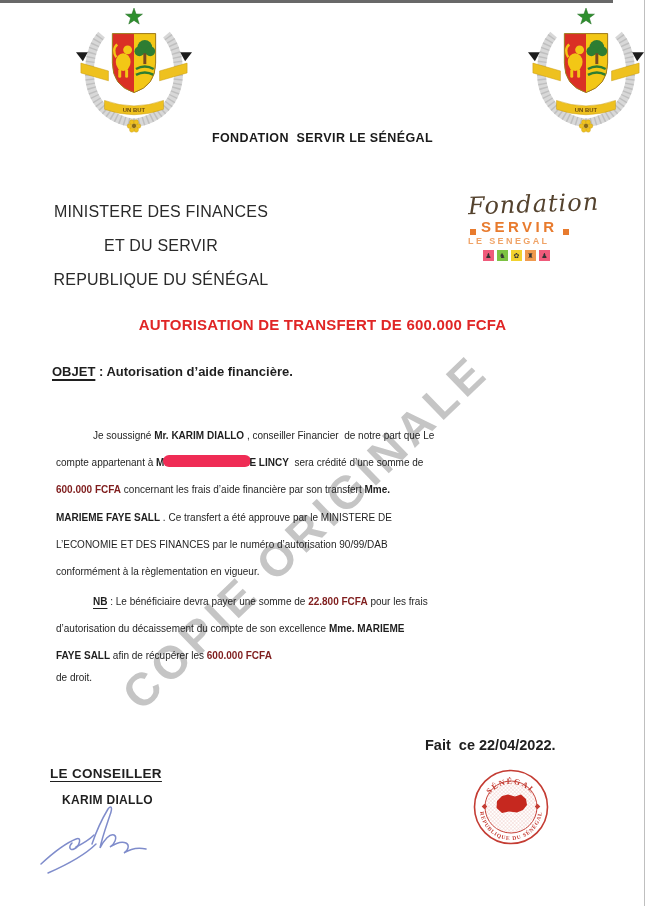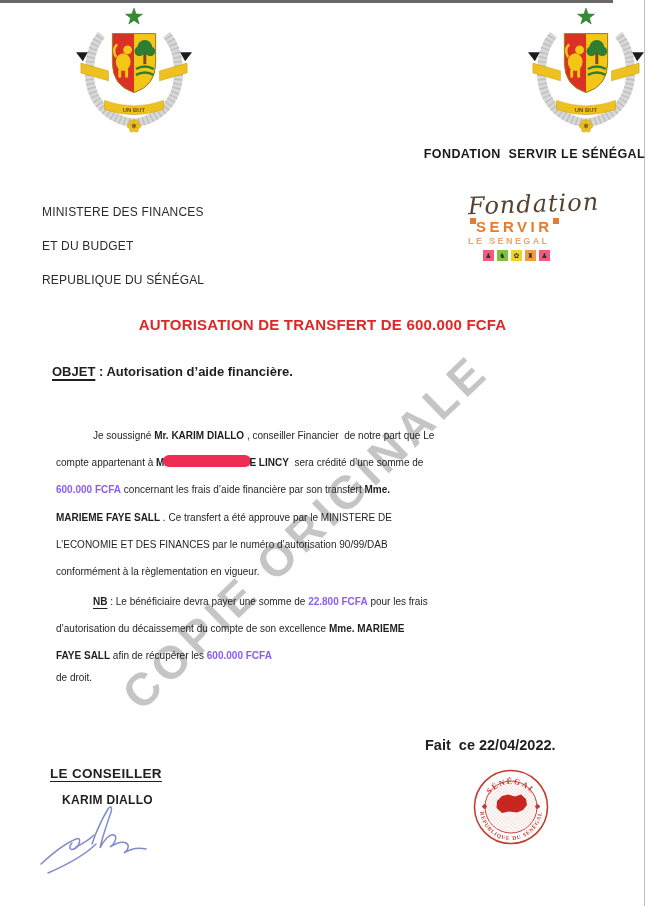--- a/index.html
+++ b/index.html
@@ -4,31 +4,31 @@
 <style>
   html,body{margin:0;padding:0;background:#ffffff;}
   .page{position:relative;width:654px;height:906px;background:#ffffff;overflow:hidden;
         font-family:"Liberation Sans",sans-serif;color:#1f1f1f;}
   .topline{position:absolute;top:0;left:0;width:613px;height:3px;background:#4e4e4e;opacity:.85;}
   .edgeline{position:absolute;top:0;left:644px;width:1px;height:906px;background:#bfbfbf;}
 
   .coa{position:absolute;top:4px;width:118px;height:130px;}
   .coa-left{left:75px;} .coa-right{left:527px;}
 
-  .hdr-title{position:absolute;top:147px;left:0;width:645px;text-align:right;
+  .hdr-title{position:absolute;top:131px;left:0;width:645px;text-align:center;
              font-size:12.5px;font-weight:700;letter-spacing:.4px;color:#1a1a1a;white-space:pre;}
 
-  .ministry{position:absolute;left:42px;top:201px;width:238px;text-align:left;
-            font-size:12px;color:#2a2a2a;letter-spacing:.2px;}
+  .ministry{position:absolute;left:42px;top:201px;width:238px;text-align:center;
+            font-size:16px;color:#2a2a2a;letter-spacing:.2px;}
   .ministry div{height:34px;line-height:22px;}
 
   .logo{position:absolute;left:468px;top:191px;width:135px;}
   .logo-script{font-family:"DejaVu Serif",serif;font-style:italic;font-size:24px;color:#54422e;
                transform:rotate(-2deg);letter-spacing:1px;line-height:26px;}
-  .logo-servir-row{display:flex;align-items:flex-start;margin-top:1px;margin-left:2px;}
+  .logo-servir-row{display:flex;align-items:flex-end;gap:5px;margin-top:1px;margin-left:2px;}
   .logo-sq-o{width:6px;height:6px;background:#e87b2e;}
   .logo-servir{color:#e87b2e;font-weight:700;font-size:15px;letter-spacing:3.5px;}
   .logo-lesenegal{color:#f0a468;font-weight:700;font-size:9px;letter-spacing:2.4px;margin-top:1px;}
   .logo-squares{display:flex;gap:3px;margin-left:15px;margin-top:4px;}
   .logo-squares span{width:11px;height:11px;display:flex;align-items:center;justify-content:center;
                      font-size:7px;color:#333;line-height:11px;}
   .sq1,.sq5{background:#ef5b7b;} .sq2{background:#7cc243;} .sq3{background:#f2d22e;} .sq4{background:#f09a4e;}
 
   .red-title{position:absolute;top:316px;left:0;width:645px;text-align:center;
              font-size:15px;font-weight:700;color:#e02626;letter-spacing:.2px;}
@@ -37,21 +37,21 @@
   .objet .u{text-decoration:underline;text-underline-offset:3px;text-decoration-thickness:1.5px;}
 
   .watermark{position:absolute;left:40px;top:505px;width:530px;text-align:center;
              transform:rotate(-44deg);font-size:46px;font-weight:700;color:#8c8c8c;
              opacity:.5;letter-spacing:5px;white-space:pre;z-index:1;}
 
   .para{position:absolute;left:56px;width:600px;font-size:10px;z-index:2;}
   .pline{height:27.2px;line-height:27.2px;white-space:pre;}
   .ind{display:inline-block;width:37px;}
   .b{font-weight:700;}
-  .r{font-weight:700;color:#8b5cf6;}
+  .r{font-weight:700;color:#7f1d1d;}
   .ub{font-weight:700;text-decoration:underline;text-underline-offset:3px;}
   .p1{top:422px;} .pnb{top:588px;} .pclose{top:664px;}
   .redact{display:inline-block;width:88px;height:12px;background:#ef2c55;border-radius:6px;
           vertical-align:-1px;margin:0 -2px 0 -1px;}
 
   .date-line{position:absolute;left:425px;top:737px;font-size:14.5px;font-weight:700;white-space:pre;z-index:2;}
   .role-line{position:absolute;left:50px;top:766px;font-size:13.5px;font-weight:700;
              text-decoration:underline;text-underline-offset:3px;letter-spacing:.3px;z-index:2;}
   .name-line{position:absolute;left:62px;top:793px;font-size:12px;font-weight:700;letter-spacing:.3px;z-index:2;}
 
@@ -109,21 +109,21 @@
   </svg>
 
   <svg class="coa coa-right" viewBox="0 0 120 132">
     <use href="#coa-g"></use>
   </svg>
 
   <div class="hdr-title">FONDATION  SERVIR LE SÉNÉGAL</div>
 
   <div class="ministry">
     <div>MINISTERE DES FINANCES</div>
-    <div>ET  DU BUDGET</div>
+    <div>ET  DU SERVIR</div>
     <div>REPUBLIQUE DU SÉNÉGAL</div>
   </div>
 
   <div class="logo">
     <div class="logo-script">Fondation</div>
     <div class="logo-servir-row">
       <span class="logo-sq-o"></span>
       <span class="logo-servir">SERVIR</span>
       <span class="logo-sq-o"></span>
     </div>

